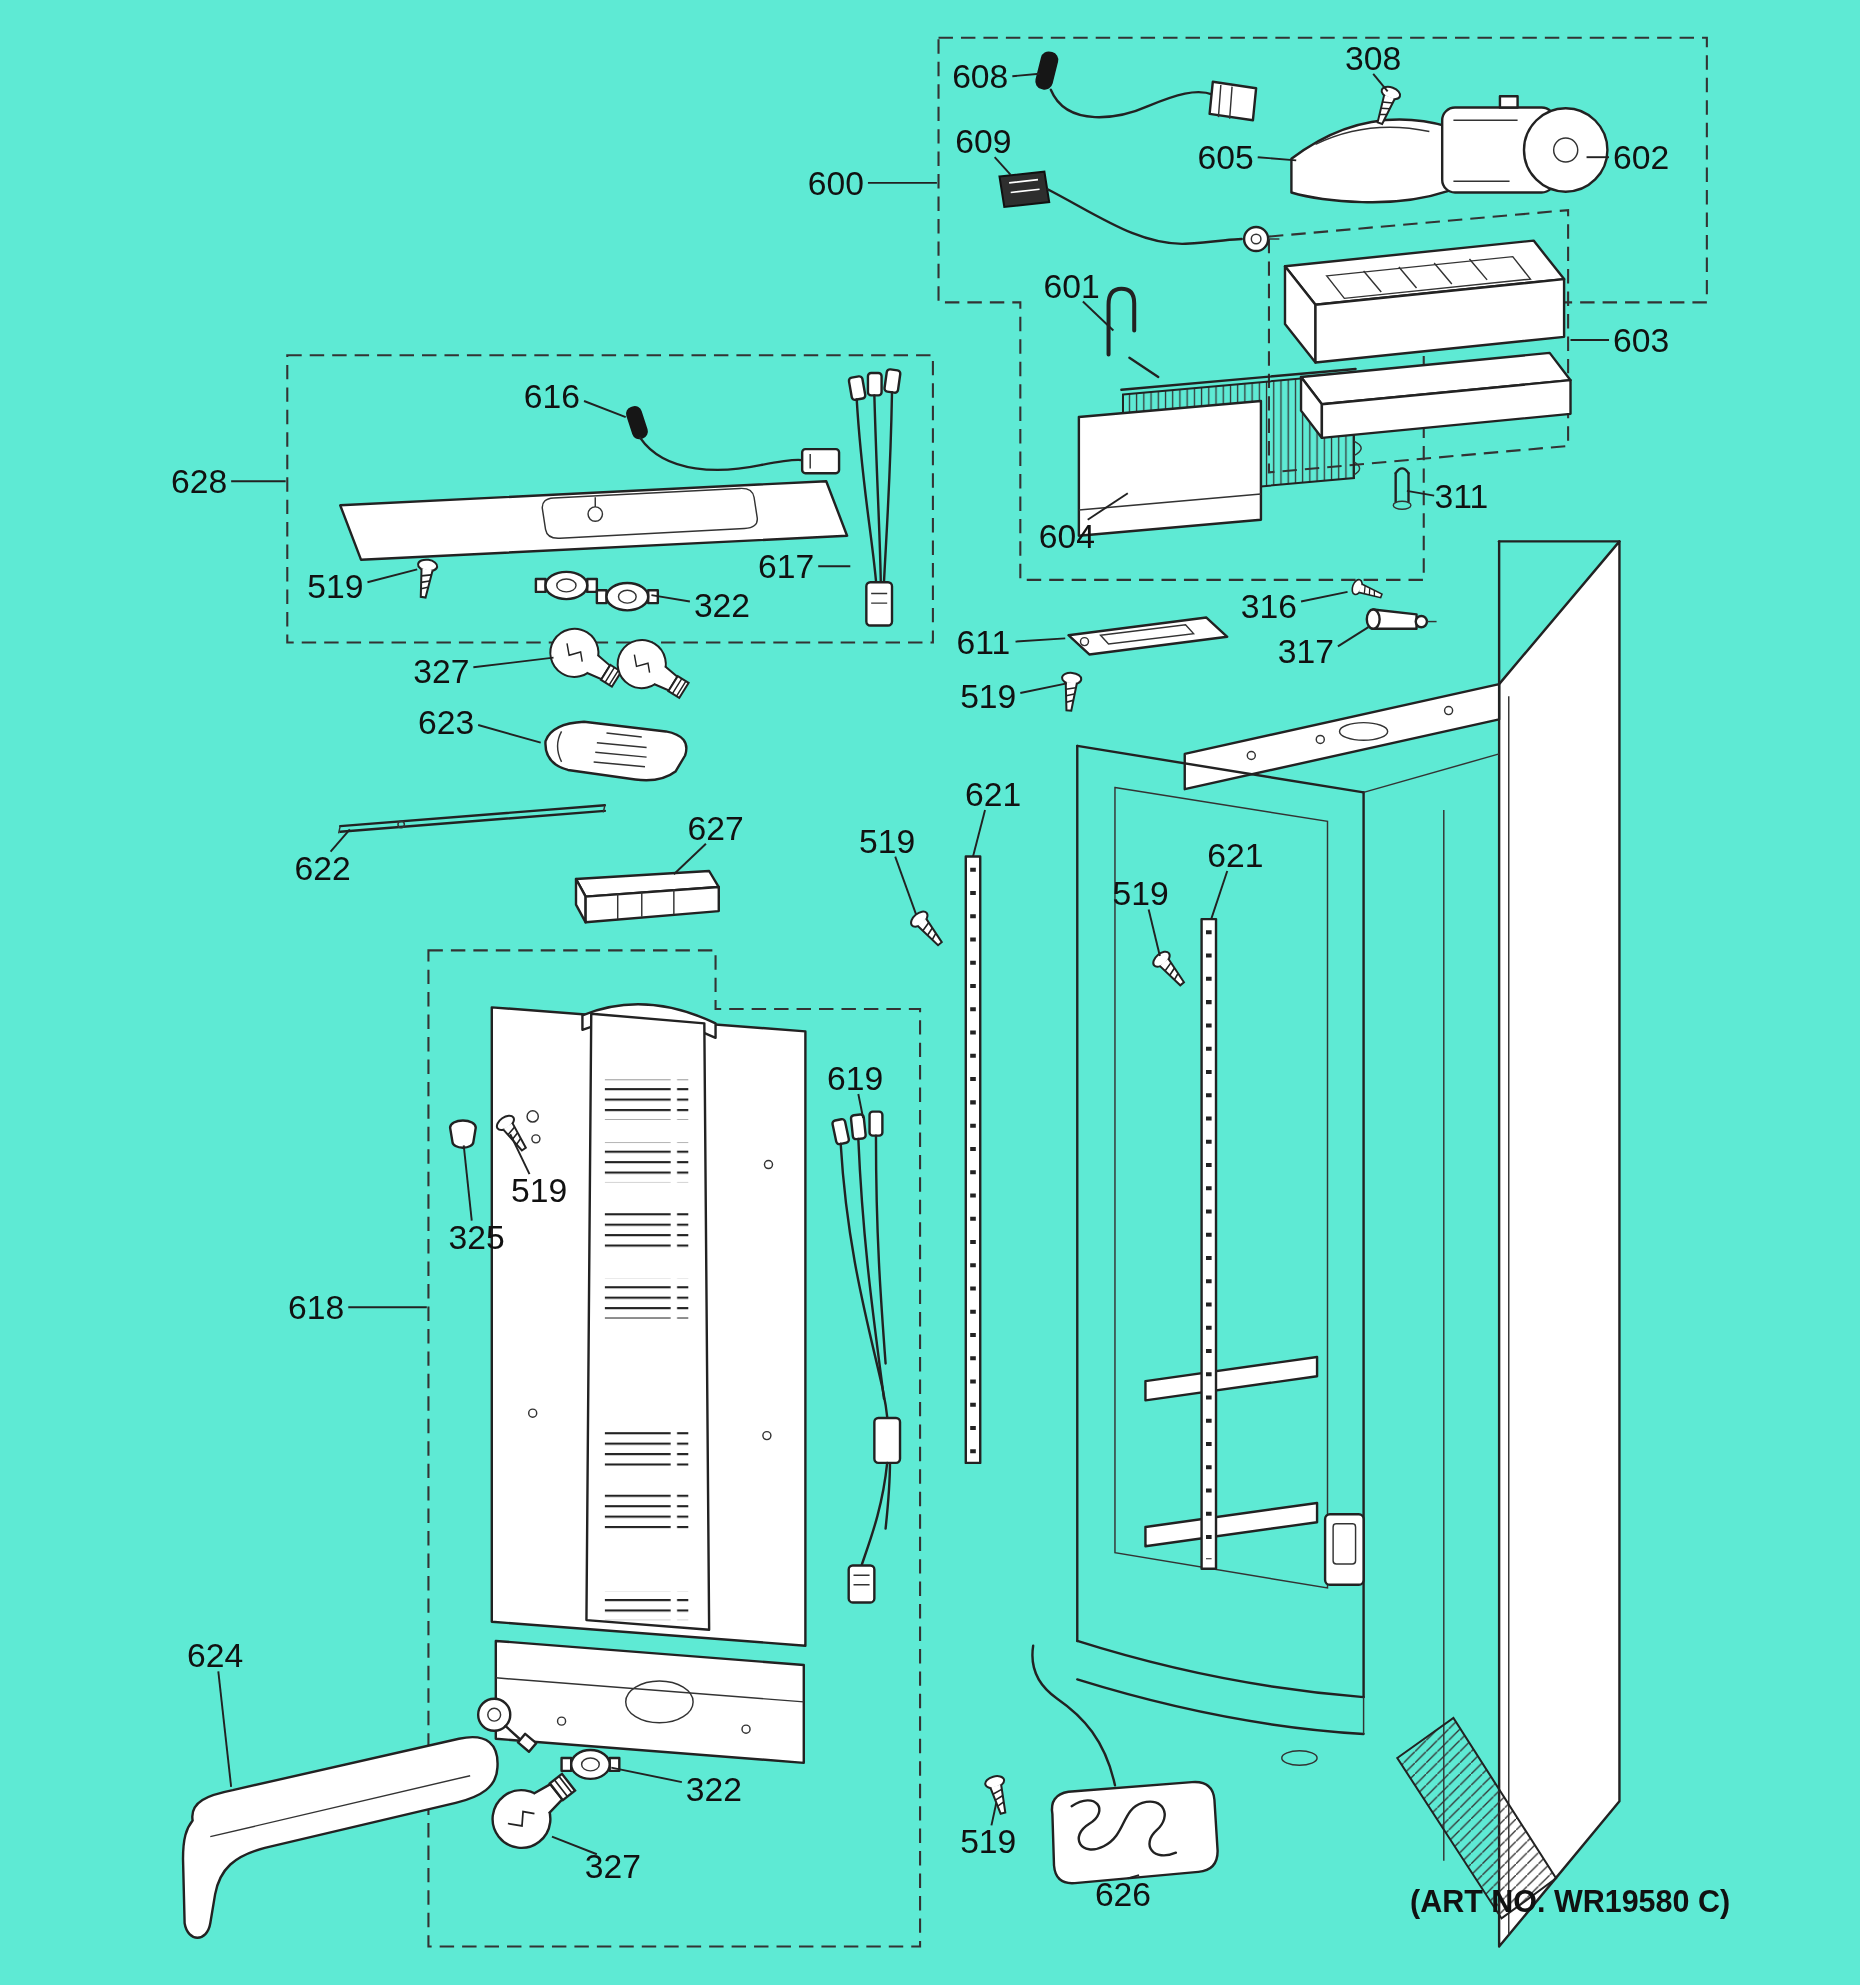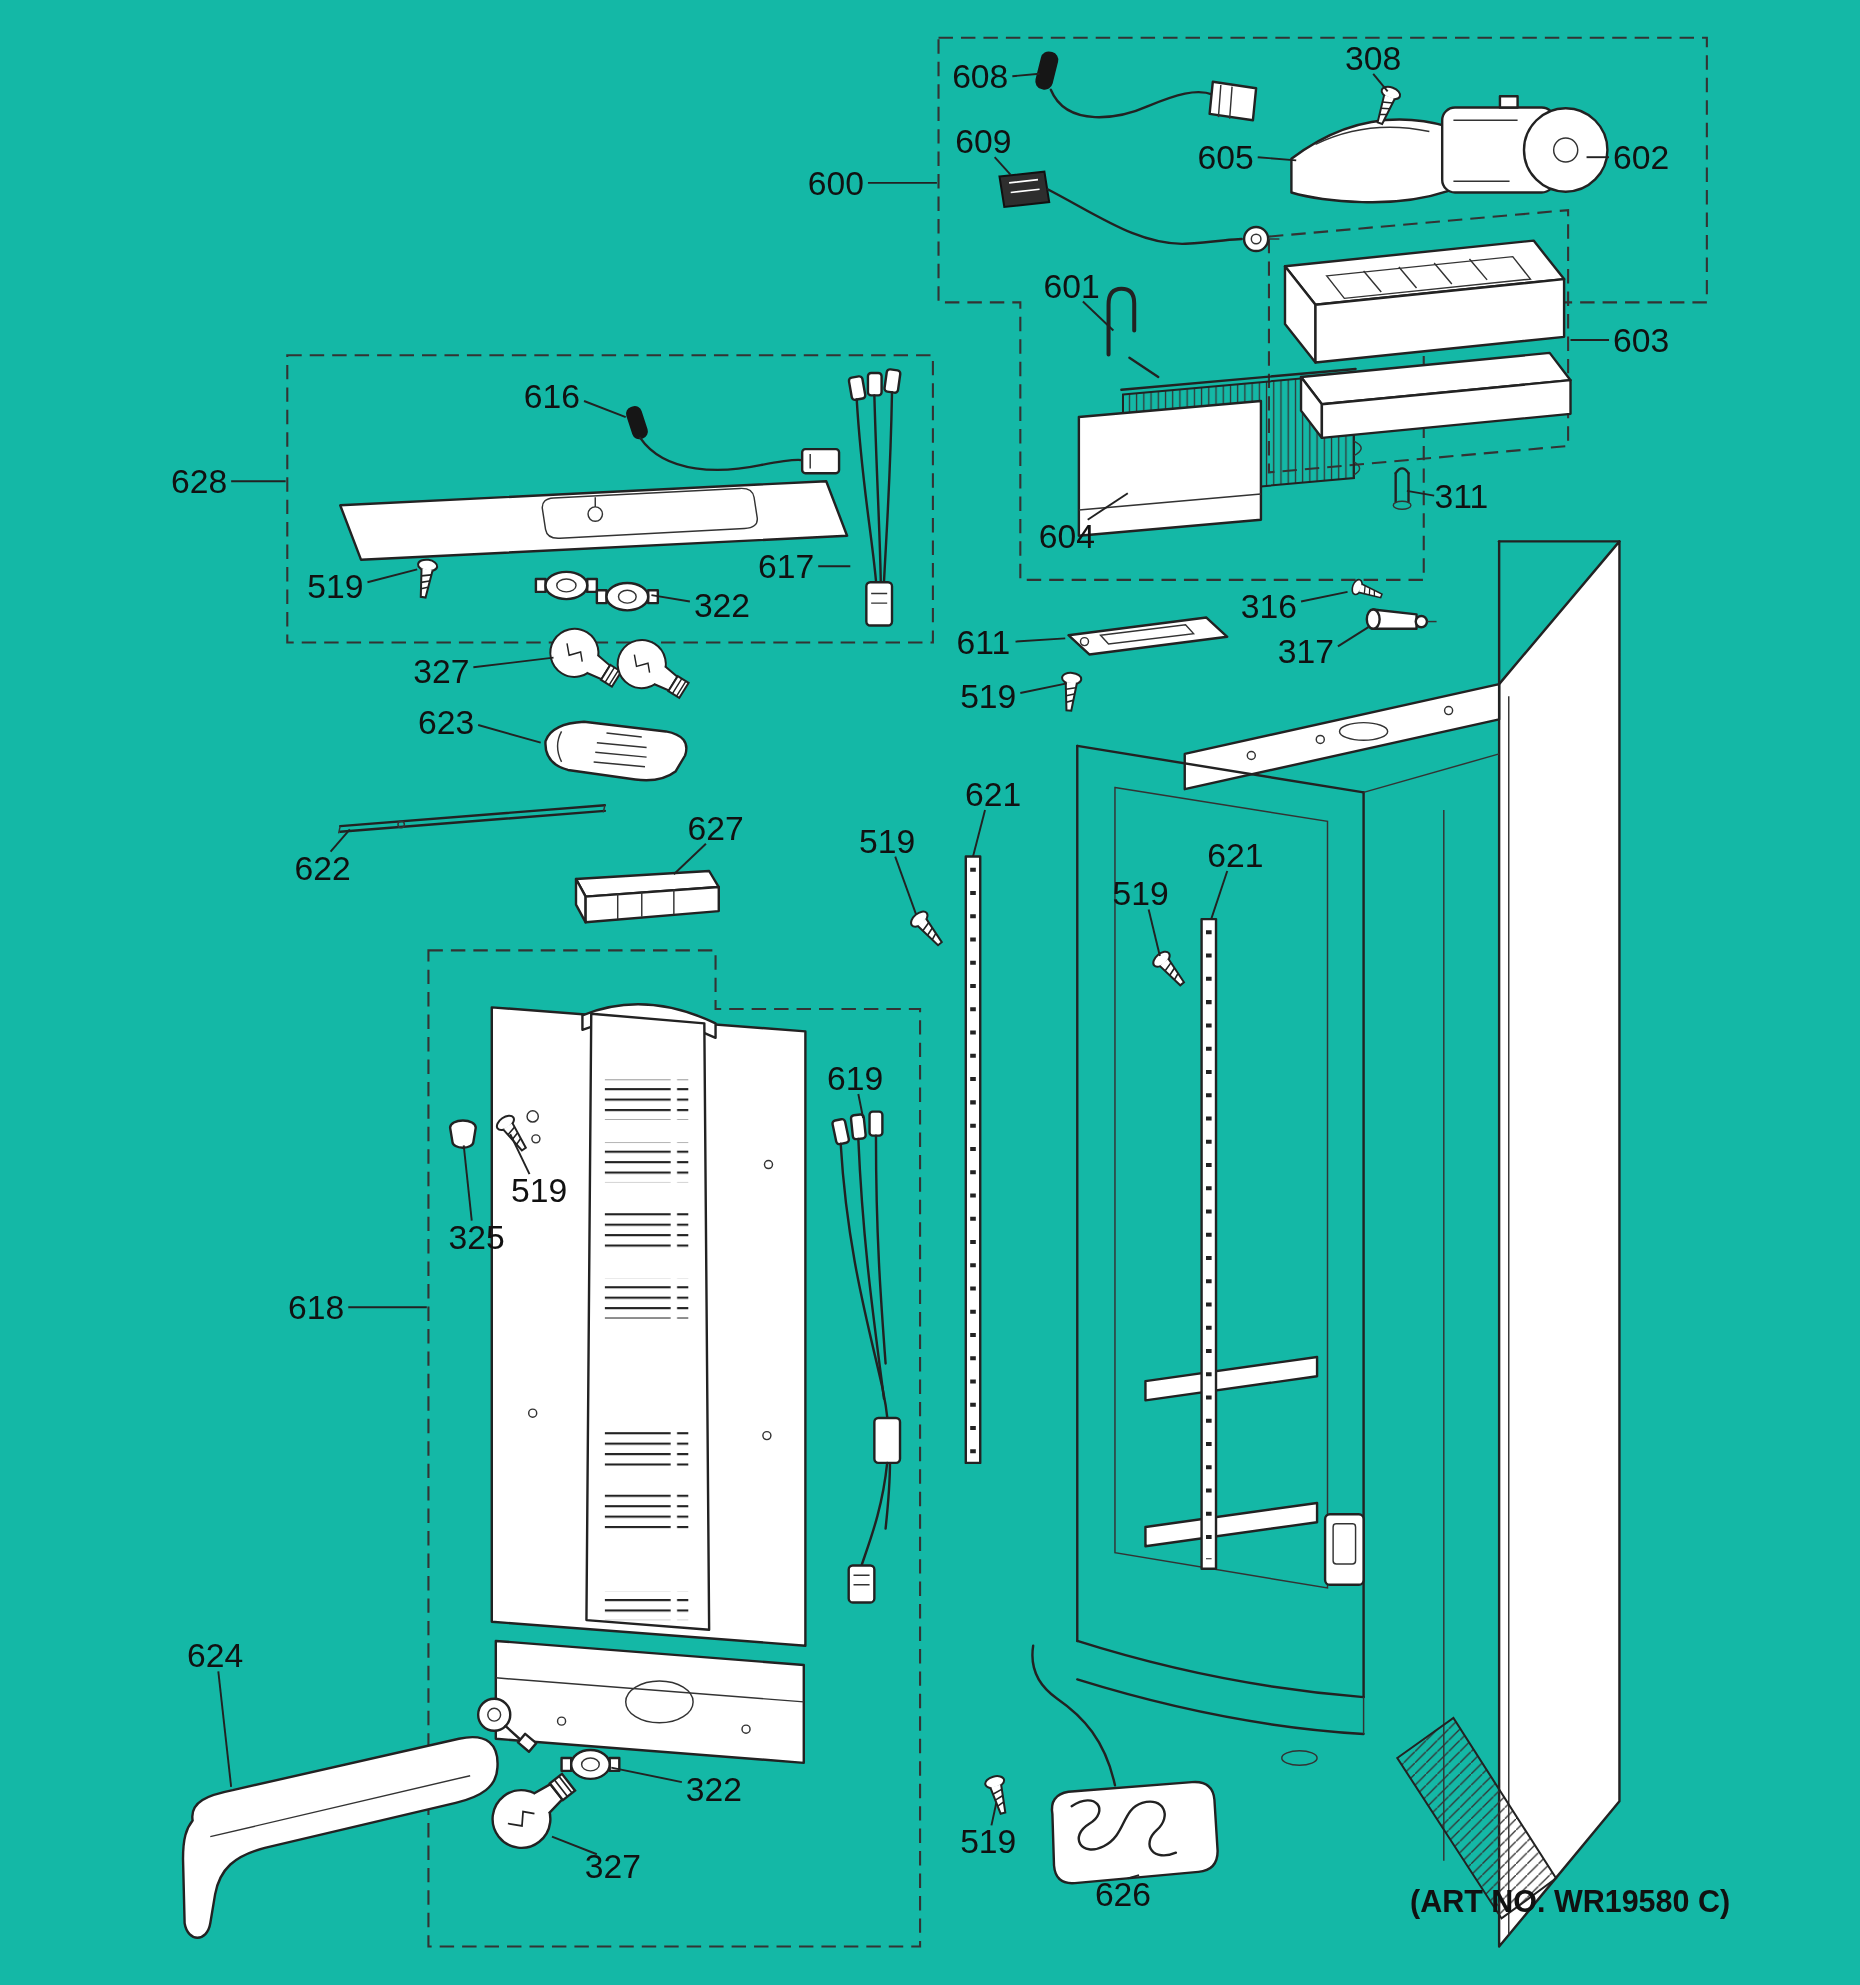--- a/index.html
+++ b/index.html
@@ -1,16 +1,16 @@
 <!DOCTYPE html>
 <html style="font-size:13px"><head>
 <meta charset="utf-8">
 <style>
   html,body{margin:0;padding:0;background:#ffffff;}
-  .stage{position:relative;width:1861px;height:1985px;background:#14b8a6;overflow:hidden;}
+  .stage{position:relative;width:1861px;height:1985px;background:#5eead4;overflow:hidden;}
   svg{display:block;}
   .ln{fill:none;stroke:#222;stroke-width:3;stroke-linecap:round;stroke-linejoin:round;}
   .fw{fill:#fff;stroke:#222;stroke-width:3;stroke-linejoin:round;}
   .thin{fill:none;stroke:#333;stroke-width:1.8;}
   .dashed{fill:none;stroke:#333;stroke-width:2.6;stroke-dasharray:18 10;}
   .artno{font:bold 38px "Liberation Sans",sans-serif;fill:#111;}
   #callouts text{font:42px "Liberation Sans",sans-serif;fill:#111;text-anchor:middle;}
   #callouts line{stroke:#222;stroke-width:2.4;}
 </style>
 </head>

